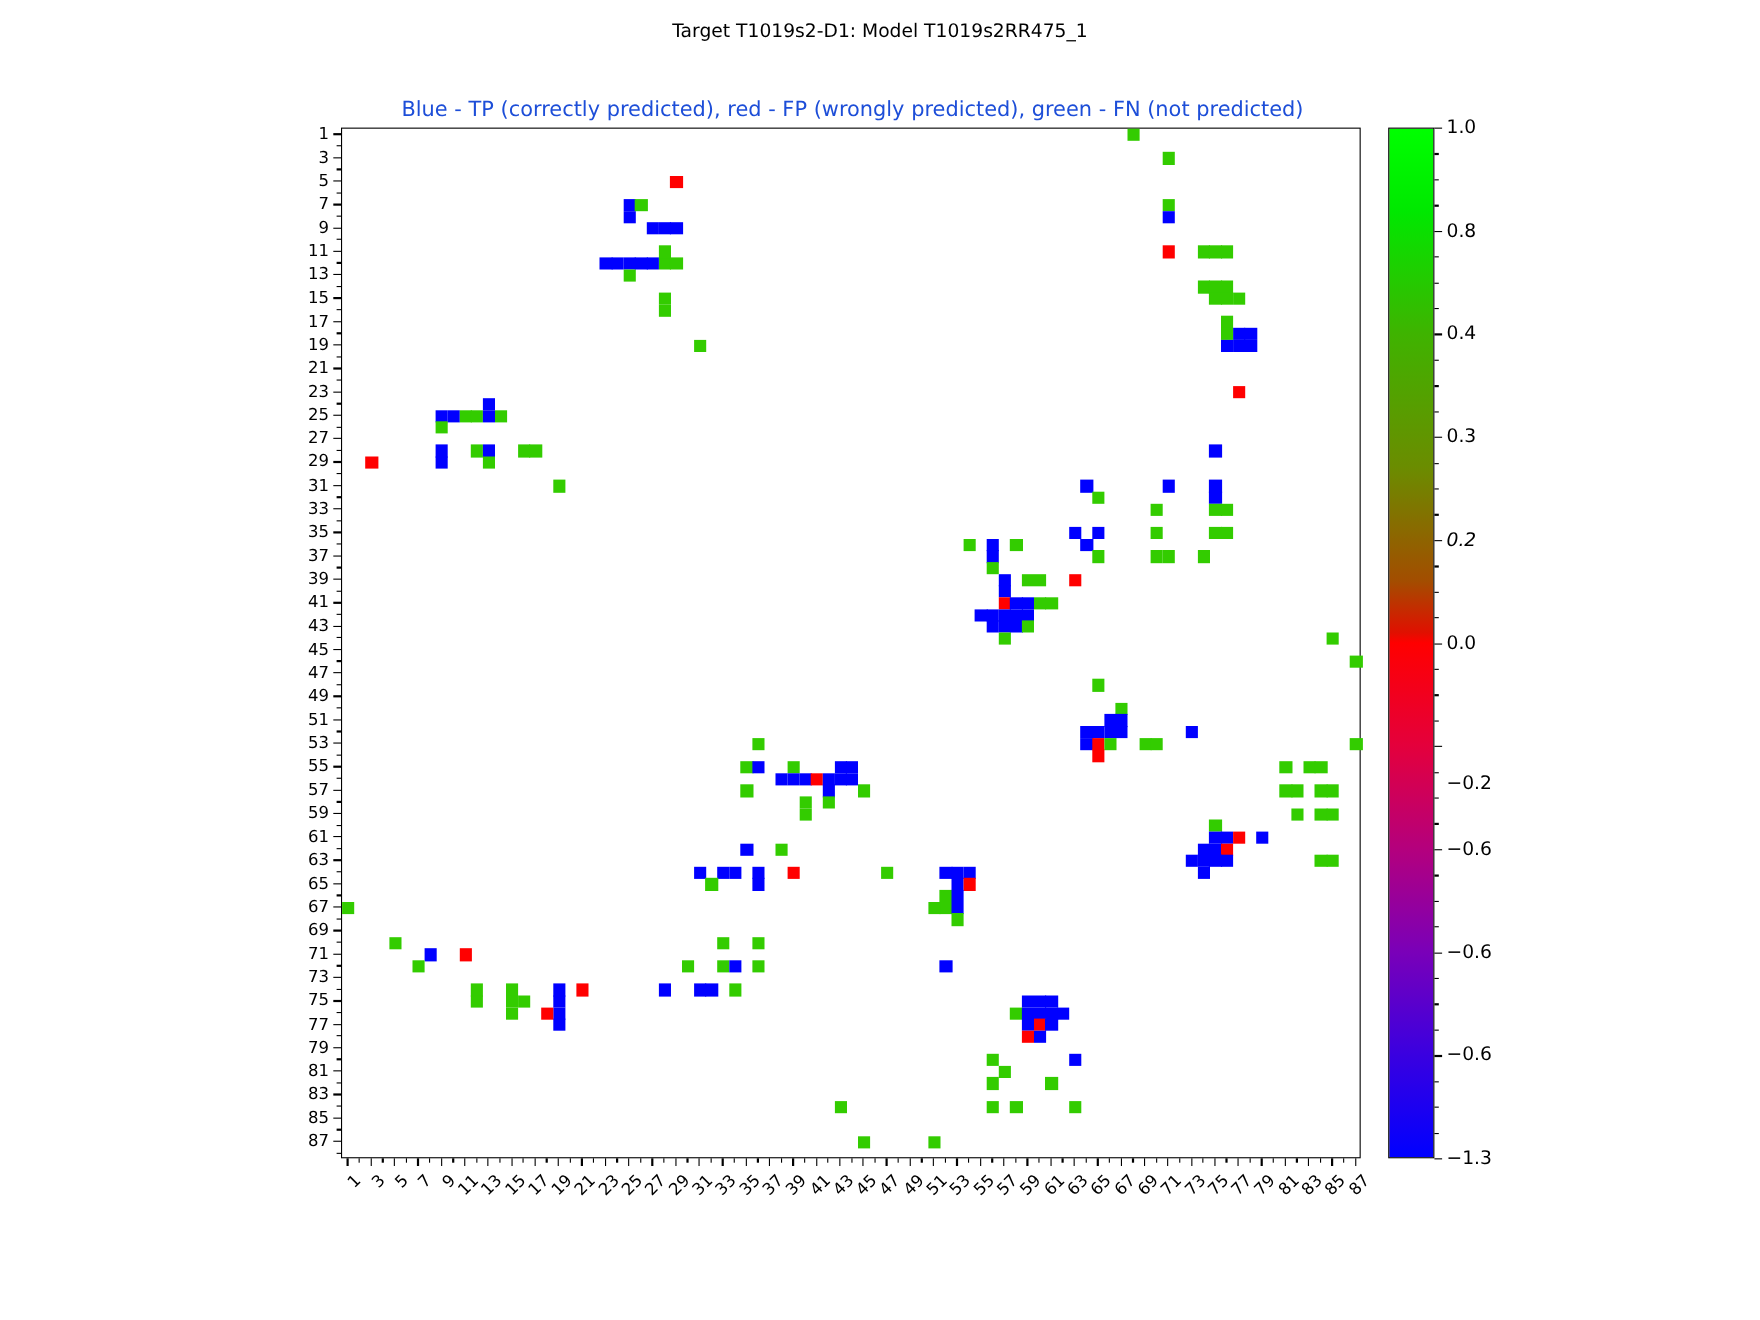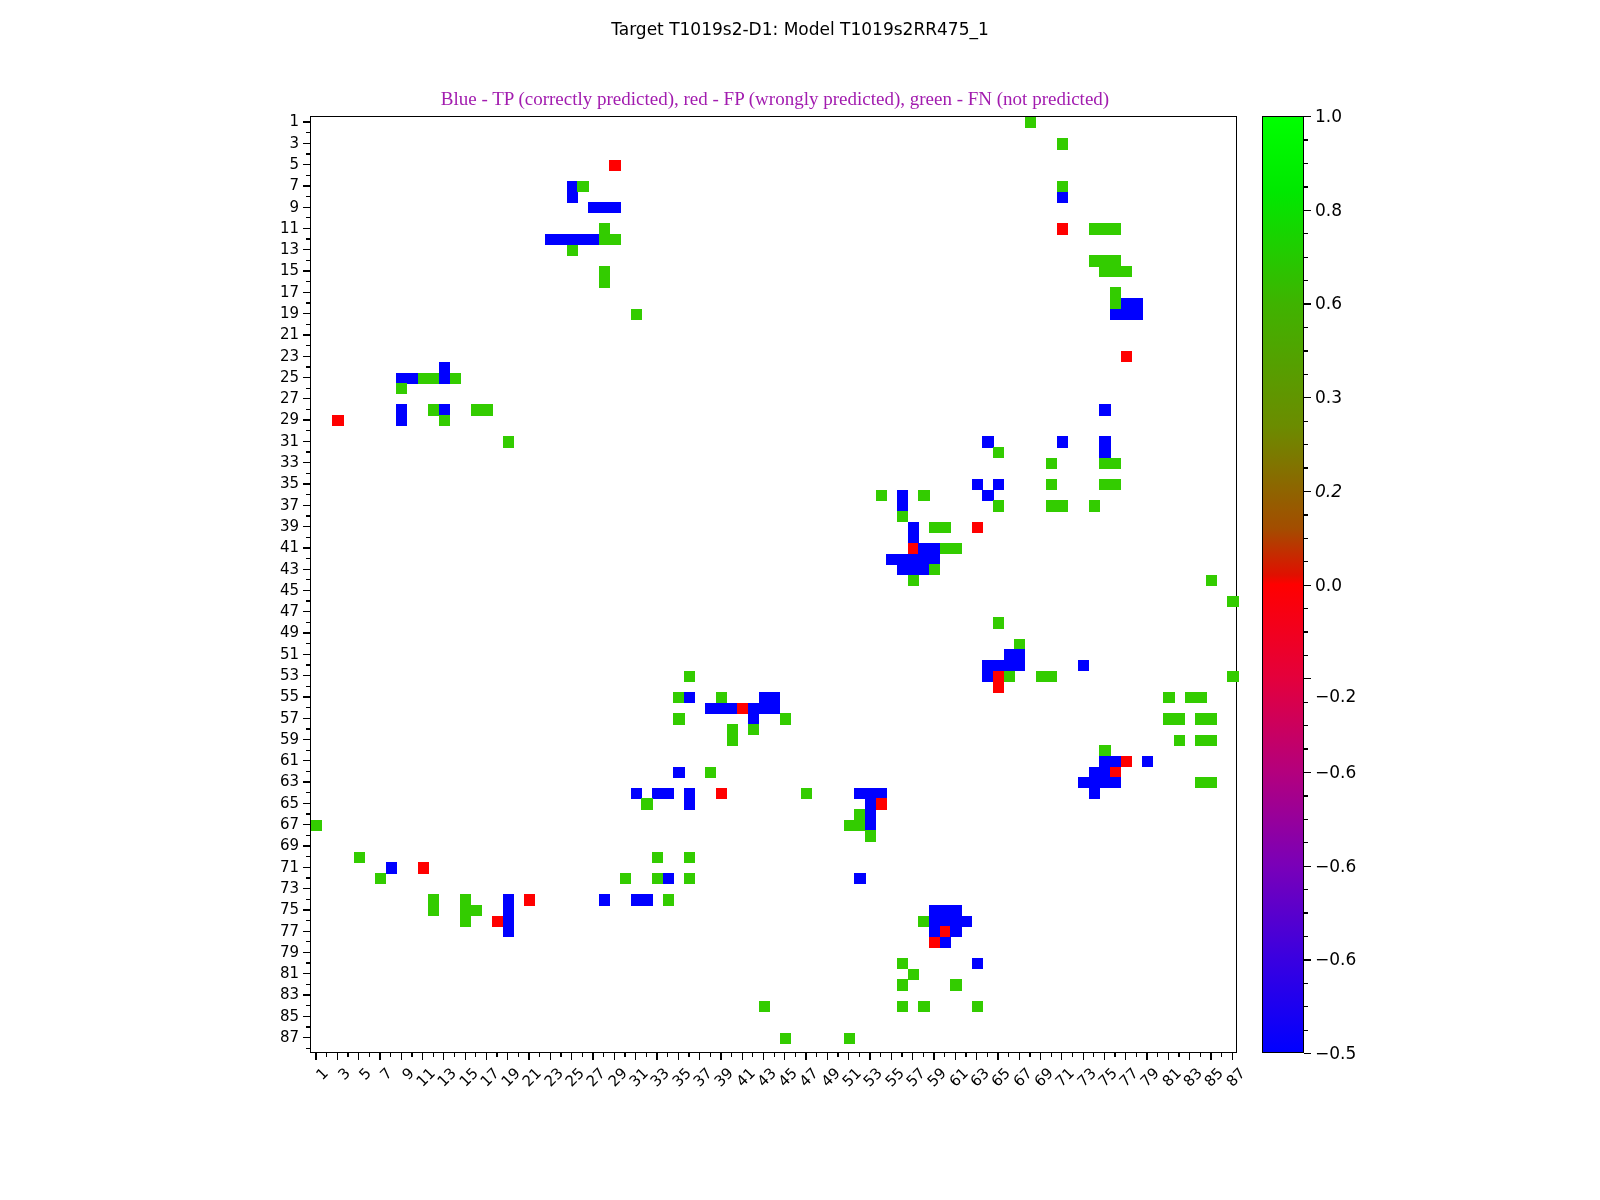--- a/index.html
+++ b/index.html
@@ -18,23 +18,22 @@
     text-align: center;
     color: #000;
   }
   .title-line { font-size: 17px; line-height: 22px; white-space: pre; }
 
   .subtitle {
     position: absolute;
     left: 310px; top: 88px; width: 930px;
     text-align: center;
     font-size: 19px;
-    color: #a21caf;
+    color: #1d4ed8;
     white-space: pre;
-    font-family: Liberation Serif, serif;
   }
 
   
   #plot {
     position: absolute;
     left: 310px; top: 116px;
     width: 927px; height: 937px;
     background: #ffffff;
     border: 1.3px solid #000;
   }
@@ -608,37 +607,37 @@
       <div style="position: absolute; left: 1235.67px; top: 1064px; font-size: 15px; color: rgb(0, 0, 0); white-space: nowrap; transform-origin: right top; transform: translateX(-100%) rotate(-45deg);">87</div>
     </div>
 
   <div id="colorbar-wrap">
     <div id="colorbar"></div>
   <div class="cb-tick" style="top: 0px;"></div>
       <div class="cb-label" style="top: 0px;">1.0</div>
       <div class="cb-tick" style="top: 93.7px;"></div>
       <div class="cb-label" style="top: 93.7px;">0.8</div>
       <div class="cb-tick" style="top: 187.4px;"></div>
-      <div class="cb-label" style="top: 187.4px;">0.6</div>
+      <div class="cb-label" style="top: 187.4px;">0.4</div>
       <div class="cb-tick" style="top: 281.1px;"></div>
       <div class="cb-label" style="top: 281.1px;">0.3</div>
       <div class="cb-tick" style="top: 374.8px;"></div>
       <div class="cb-label" style="top: 374.8px; font-style: italic;">0.2</div>
       <div class="cb-tick" style="top: 468.5px;"></div>
       <div class="cb-label" style="top: 468.5px;">0.0</div>
       <div class="cb-tick" style="top: 562.2px;"></div>
-      <div class="cb-label" style="top: 580px;">−0.2</div>
+      <div class="cb-label" style="top: 596px;">−0.2</div>
       <div class="cb-tick" style="top: 655.9px;"></div>
       <div class="cb-label" style="top: 655.9px;">−0.6</div>
       <div class="cb-tick" style="top: 749.6px;"></div>
       <div class="cb-label" style="top: 749.6px;">−0.6</div>
       <div class="cb-tick" style="top: 843.3px;"></div>
       <div class="cb-label" style="top: 843.3px;">−0.6</div>
       <div class="cb-tick" style="top: 937px;"></div>
-      <div class="cb-label" style="top: 937px;">−0.5</div>
+      <div class="cb-label" style="top: 937px;">−1.3</div>
       <div class="cb-tick minor" style="top: 913.575px;"></div>
       <div class="cb-tick minor" style="top: 890.15px;"></div>
       <div class="cb-tick minor" style="top: 866.725px;"></div>
       <div class="cb-tick minor" style="top: 819.875px;"></div>
       <div class="cb-tick minor" style="top: 796.45px;"></div>
       <div class="cb-tick minor" style="top: 773.025px;"></div>
       <div class="cb-tick minor" style="top: 726.175px;"></div>
       <div class="cb-tick minor" style="top: 702.75px;"></div>
       <div class="cb-tick minor" style="top: 679.325px;"></div>
       <div class="cb-tick minor" style="top: 632.475px;"></div>

